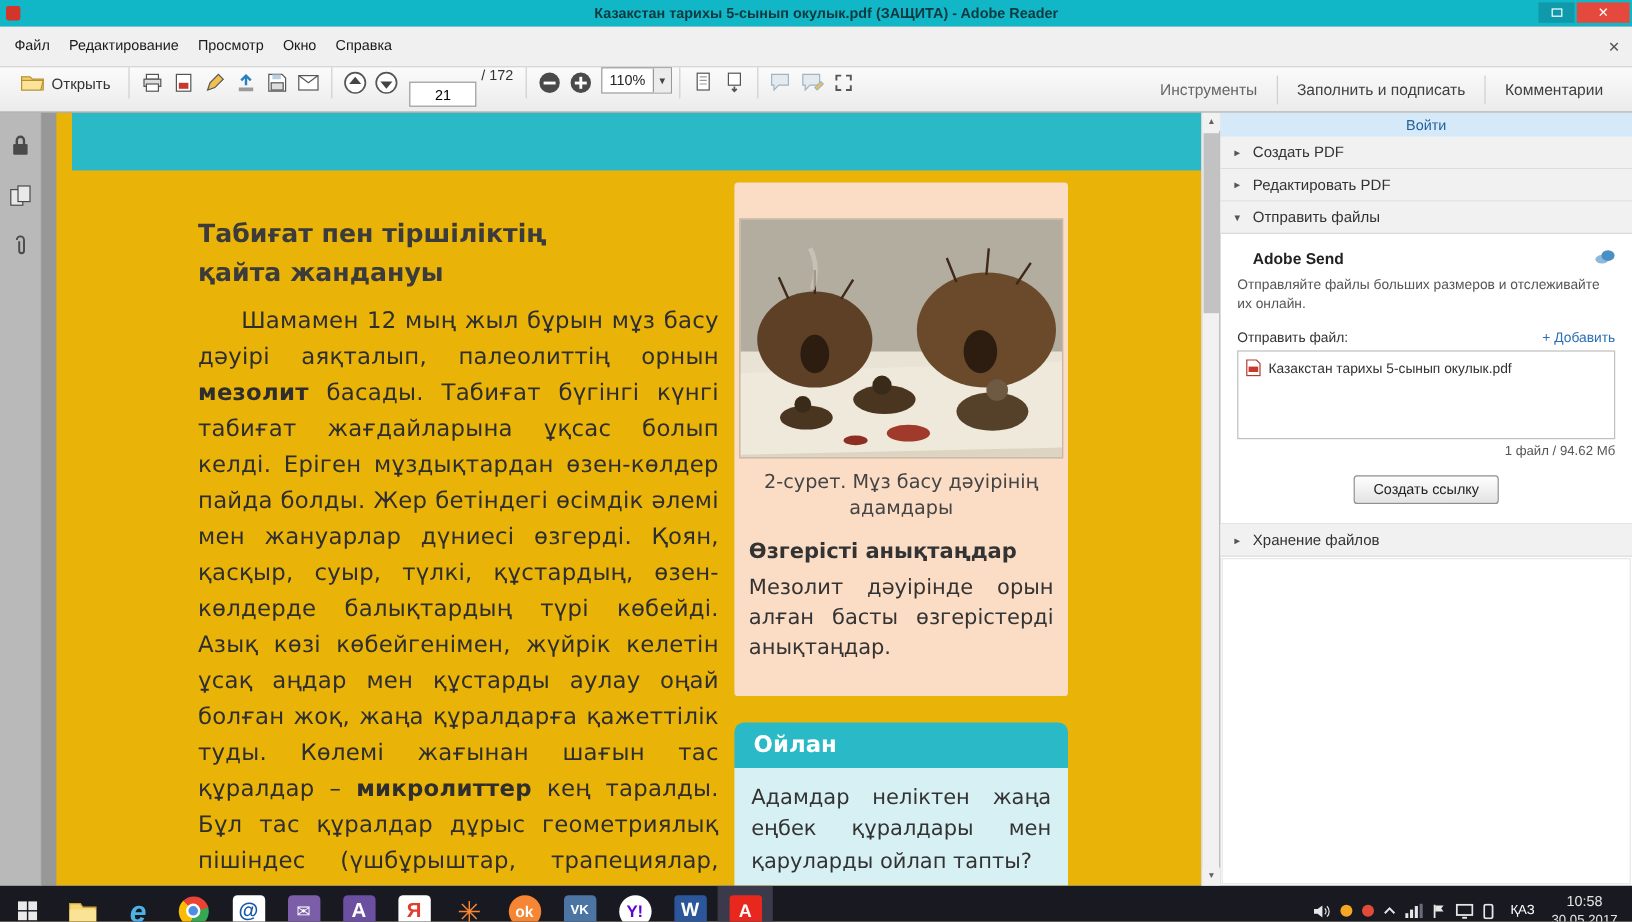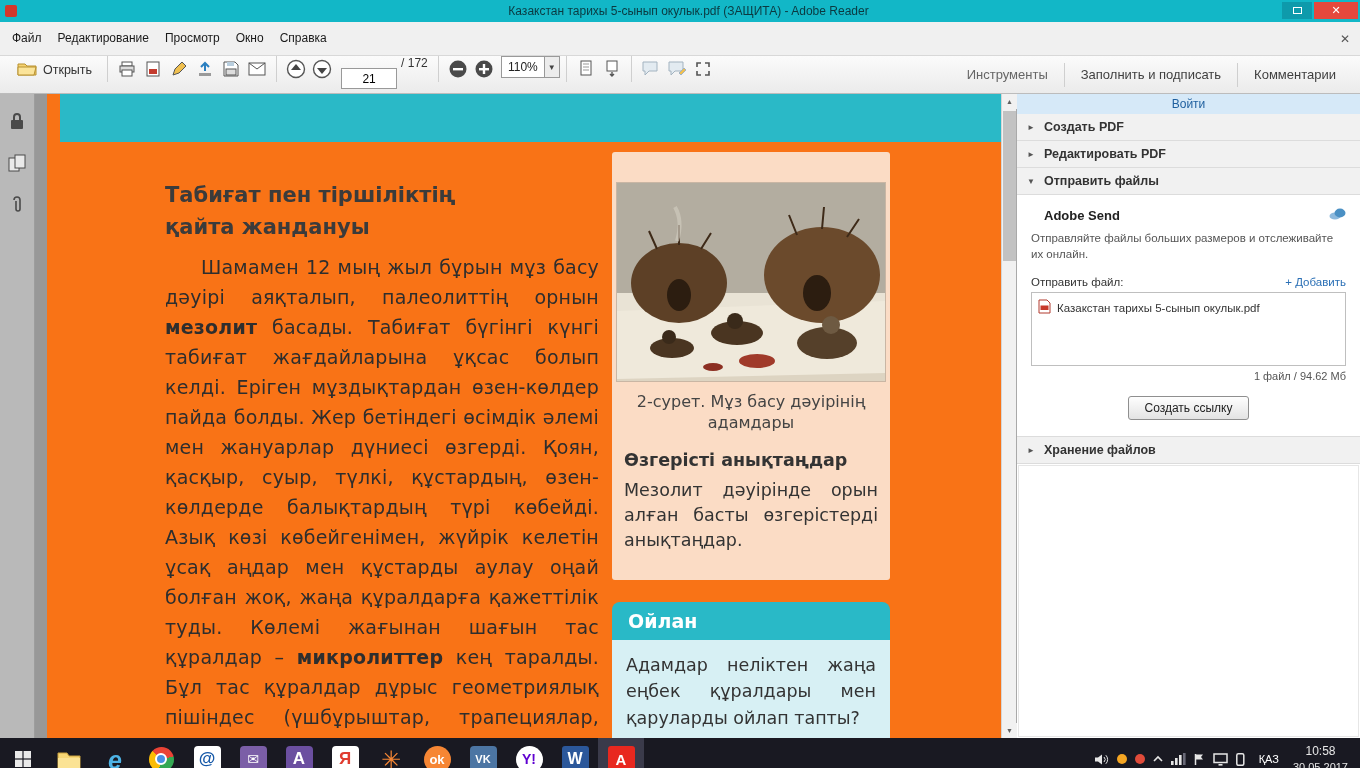--- a/index.html
+++ b/index.html
@@ -3,21 +3,21 @@
 <meta charset="utf-8">
 <style>
   * { margin:0; padding:0; box-sizing:border-box; }
   html,body { width:1360px; height:768px; overflow:hidden;
     font-family:"Liberation Sans","DejaVu Sans",sans-serif; background:#989898; }
 
   
   .titlebar { height:22px; background:#12b7c7; display:flex; align-items:center;
     color:#fff; font-size:12px; position:relative; }
   .tb-appicon { width:12px; height:12px; margin-left:5px; background:#d2362a; border-radius:2px; }
-  .tb-title { flex:1; text-align:center; color:#0b3940; font-weight:normal; }
+  .tb-title { flex:1; text-align:center; color:#0b3940; font-weight:bold; }
   .win-btns { position:absolute; right:2px; top:2px; display:flex; gap:2px; }
   .win-btn { height:17px; display:grid; place-items:center; cursor:pointer; }
   .win-btn.restore { width:30px; background:#0e9aab; }
   .restore-glyph { width:9px; height:7px; border:1.5px solid #fff; display:block; }
   .win-btn.close { width:44px; background:#e5483c; color:#fff; font-size:11px; font-weight:bold; }
 
   
   .menubar { height:34px; background:#f0f0f0; border-bottom:1px solid #d8d8d8;
     display:flex; align-items:center; font-size:12px; color:#1a1a1a; padding-left:4px; }
   .menu-item { padding:0 8px; line-height:21px; cursor:default; }
@@ -44,21 +44,21 @@
   .rt-label.dim { color:#666; }
   .rt-sep { width:1px; height:24px; background:#cfcfcf; }
 
   
   .main { display:flex; height:644px; }
   .dock { width:35px; background:#b9b9b9; border-right:1px solid #9d9d9d;
     display:flex; flex-direction:column; align-items:center; padding-top:16px; gap:20px; }
   .dock-ic { width:22px; height:22px; display:grid; place-items:center; }
 
   .viewport { width:966px; background:#989898; position:relative; overflow:hidden; }
-  .page { position:absolute; left:12px; top:0; width:1078px; height:644px; background:#f97316; overflow:hidden; }
+  .page { position:absolute; left:12px; top:0; width:1078px; height:644px; background:#eab308; overflow:hidden; }
   .page-band { position:absolute; left:13px; right:0; top:0; height:48px; background:#2ab9c7; }
 
   .pdf-heading { position:absolute; left:118px; top:86px; width:360px;
     font-size:21px; font-weight:bold; color:#3b3b3b; line-height:1.5;
     font-family:"DejaVu Sans",sans-serif; }
   .pdf-body { position:absolute; left:118px; top:158px; width:434px;
     font-size:19px; color:#2e2e2e; line-height:1.58; text-align:justify;
     text-indent:36px; letter-spacing:0.2px; font-family:"DejaVu Sans",sans-serif; }
   .pdf-body .b { font-weight:bold; }
 
@@ -89,21 +89,21 @@
   
   .panel { width:344px; background:#fff; border-left:1px solid #a9a9a9;
     display:flex; flex-direction:column; font-size:12px; }
   .signin-bar { height:20px; background:#d6e9f8; color:#1e5f9e; text-align:center;
     line-height:20px; font-size:12px; }
   .section-header { height:27px; background:#f1f1f1; border-bottom:1px solid #dcdcdc;
     display:flex; align-items:center; padding-left:10px; gap:7px; cursor:pointer; }
   .section-header .tri { font-size:8px; color:#555; width:10px; }
   .section-header .tri::before { content:"►"; }
   .section-header.expanded .tri::before { content:"▼"; }
-  .section-label { font-weight:bold; font-size:12.5px; color:#333; }
+  .section-label { font-weight:normal; font-size:12.5px; color:#333; }
   .send-content { padding:12px 14px 16px; border-bottom:1px solid #dcdcdc; }
   .send-title-row { display:flex; align-items:center; justify-content:space-between; }
   .send-title { font-size:13px; font-weight:bold; color:#222;margin-left:13px; }
   .send-desc { margin-top:8px; font-size:11.5px; color:#555; line-height:1.35; }
   .send-file-row { margin-top:14px; display:flex; justify-content:space-between; align-items:center; }
   .send-file-label { font-size:11.5px; color:#333; }
   .add-link { font-size:11.5px; color:#2a6fb5; cursor:pointer; }
   .file-box { margin-top:4px; border:1px solid #bfbfbf; background:#fff; height:74px; padding:6px; }
   .file-item { display:flex; align-items:center; gap:6px; }
   .file-name { font-size:11.5px; color:#333; }

